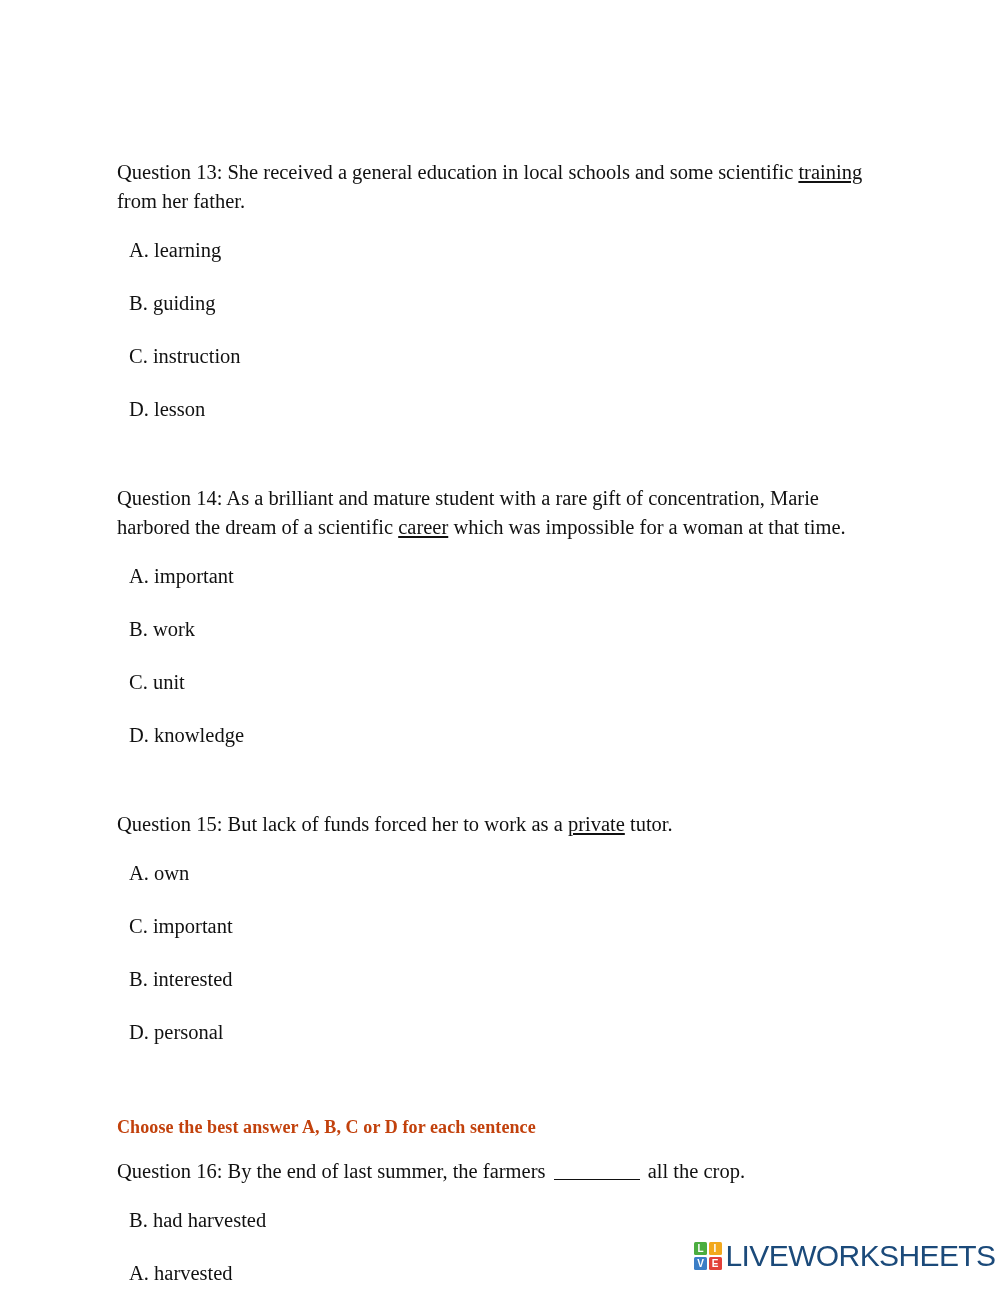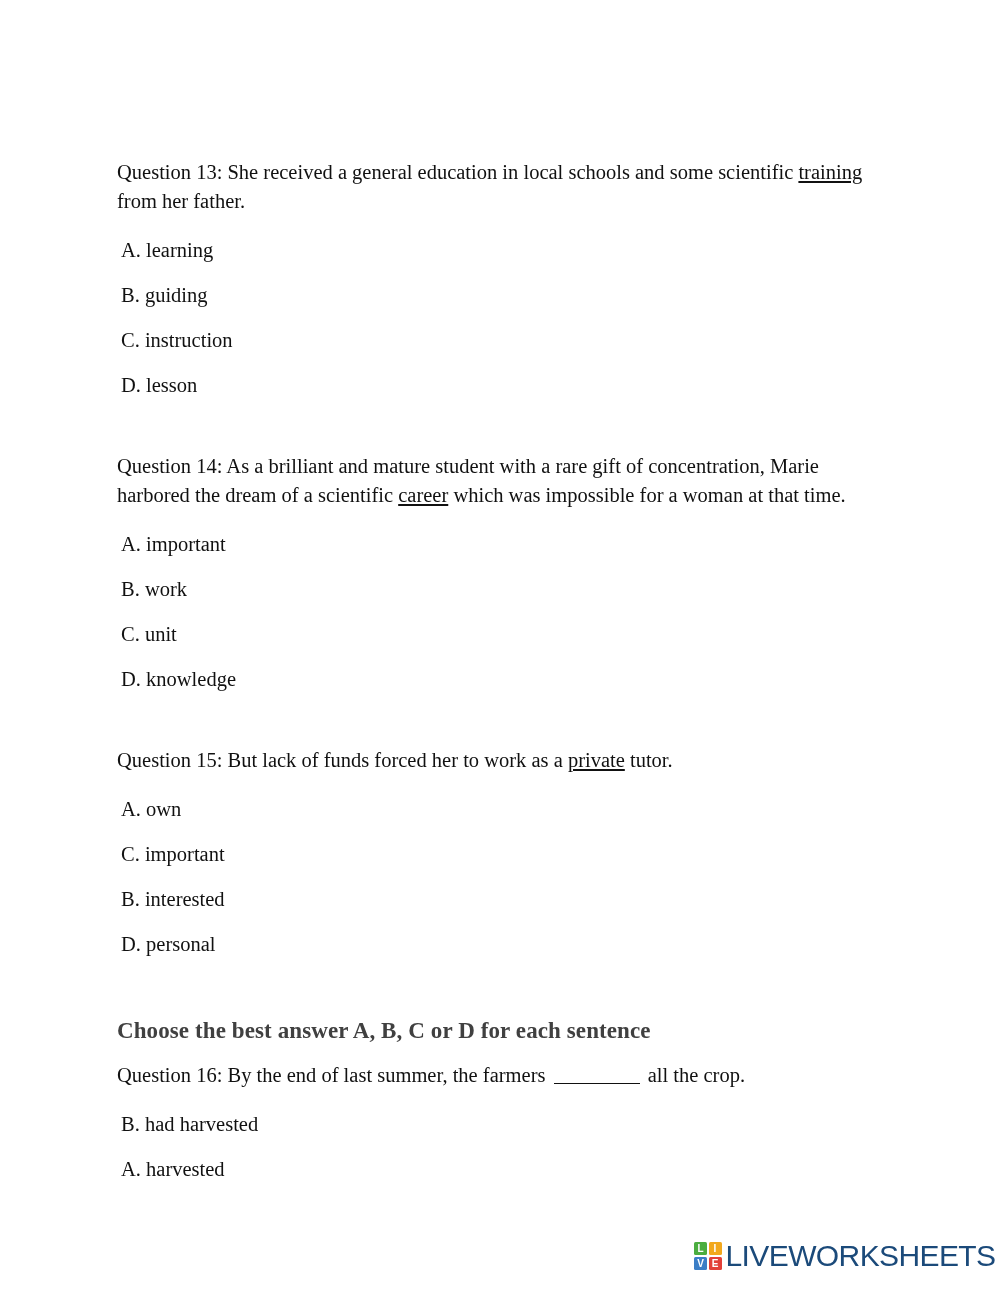--- a/index.html
+++ b/index.html
@@ -52,39 +52,39 @@
     display: inline-block;
     width: 86px;
     border-bottom: 1.5px solid #111111;
     vertical-align: -2px;
     margin: 0 3px;
   }
 
   .opt {
     font-size: 20.5px;
     line-height: 41px;
-    margin: 4px;
+    margin: 12px;
     color: #111111;
     white-space: pre;
   }
 
   .gap-between-questions {
     height: 42px;
   }
 
   .gap-before-heading {
     height: 48px;
   }
 
   .section-heading {
-    font-size: 23px;
+    font-size: 18px;
     font-weight: bold;
     line-height: 28px;
     margin: 0 0 16px 0;
-    color: #404040;
+    color: #c2410c;
     letter-spacing: 0.1px;
   }
 
   
   .logo {
     position: absolute;
     left: 694px;
     top: 1241px;
     display: flex;
     align-items: center;

